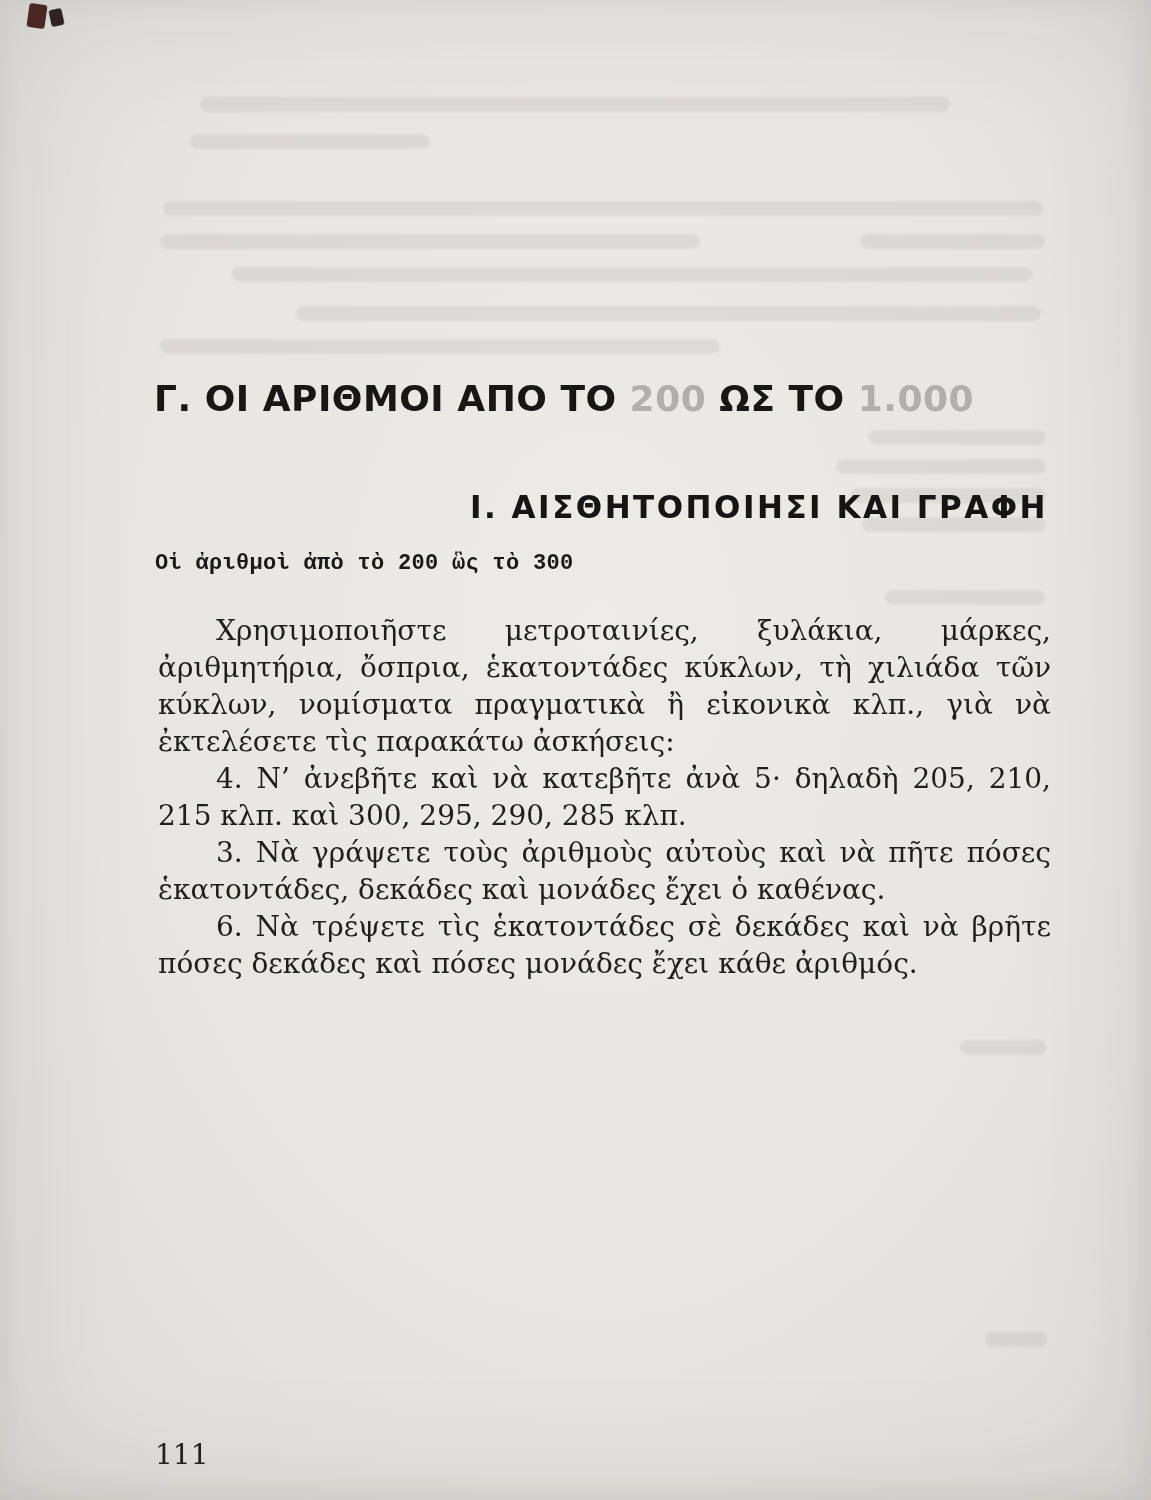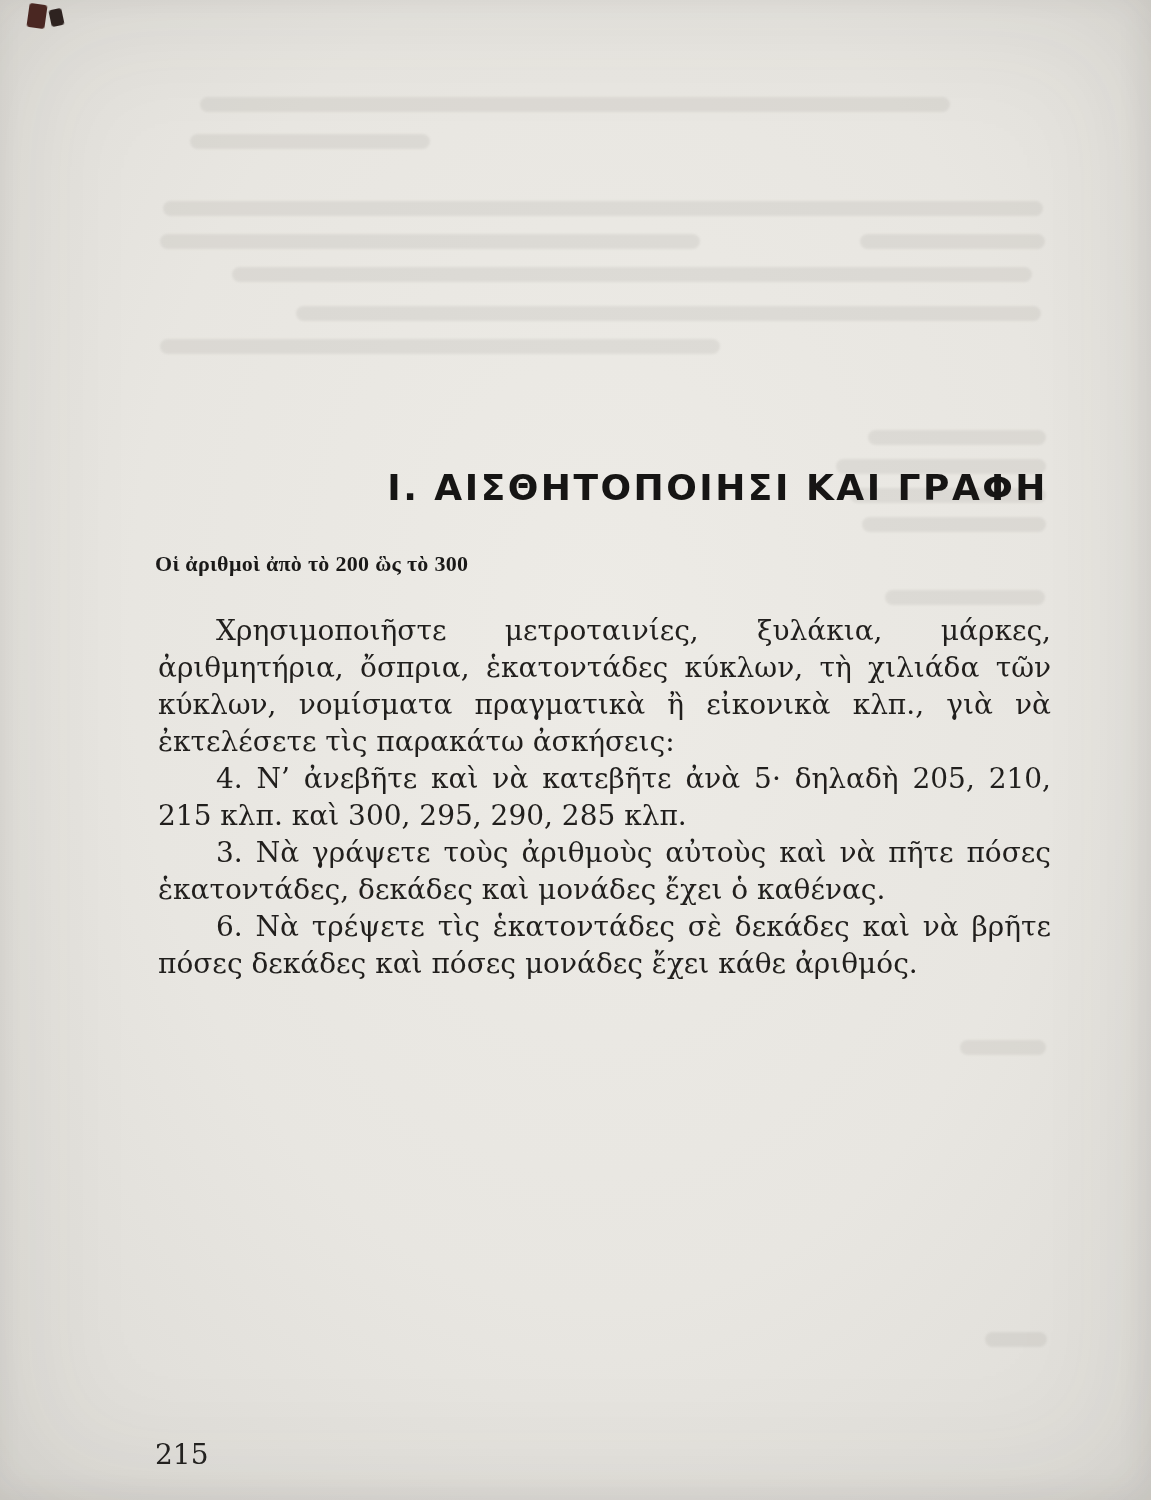--- a/index.html
+++ b/index.html
@@ -42,36 +42,36 @@
     font-size: 36px;
     letter-spacing: 0.5px;
     white-space: nowrap;
     color: #181716;
   }
   .main-heading .light-num { color: #b1afa9; }
 
   .sub-heading {
     position: absolute;
     left: 155px;
-    top: 467px;
+    top: 489px;
     width: 893px;
     text-align: right;
     font-family: "DejaVu Sans", sans-serif;
     font-weight: 700;
-    font-size: 36px;
+    font-size: 31px;
     letter-spacing: 2.5px;
     color: #161514;
     white-space: nowrap;
   }
 
   .section-title {
     position: absolute;
     left: 155px;
     top: 551px;
-    font-family: Liberation Serif, serif;
+    font-family: Liberation Mono, monospace;
     font-weight: 700;
     font-size: 22px;
     letter-spacing: 0.3px;
     color: #1a1918;
   }
 
   .text-column {
     position: absolute;
     left: 158px;
     top: 612px;
@@ -112,27 +112,30 @@
     <div class="ghost" style="left:160px; top:339px; width:560px;"></div>
     <div class="ghost" style="left:868px; top:430px; width:178px;"></div>
     <div class="ghost" style="left:836px; top:459px; width:210px;"></div>
     <div class="ghost" style="left:850px; top:488px; width:196px;"></div>
     <div class="ghost" style="left:862px; top:517px; width:184px;"></div>
     <div class="ghost" style="left:885px; top:590px; width:160px;"></div>
     <div class="ghost" style="left:960px; top:1040px; width:86px;"></div>
     <div class="ghost" style="left:985px; top:1332px; width:62px;"></div>
   </div>
 
+  <h1 class="main-heading">
+    <span>Γ. ΟΙ ΑΡΙΘΜΟΙ ΑΠΟ ΤΟ </span><span class="light-num">200</span><span> ΩΣ ΤΟ </span><span class="light-num">1.000</span>
+  </h1>
 
   <h2 class="sub-heading">Ι. ΑΙΣΘΗΤΟΠΟΙΗΣΙ ΚΑΙ ΓΡΑΦΗ</h2>
 
   <h3 class="section-title">Οἱ ἀριθμοὶ ἀπὸ τὸ 200 ὣς τὸ 300</h3>
 
   <div class="text-column">
     <p>Χρησιμοποιῆστε μετροταινίες, ξυλάκια, μάρκες, ἀριθμητήρια, ὄσπρια, ἑκατοντάδες κύκλων, τὴ χιλιάδα τῶν κύκλων, νομίσματα πραγματικὰ ἢ εἰκονικὰ κλπ., γιὰ νὰ ἐκτελέσετε τὶς παρακάτω ἀσκήσεις:</p>
     <p>4. Ν’ ἀνεβῆτε καὶ νὰ κατεβῆτε ἀνὰ 5· δηλαδὴ 205, 210, 215 κλπ. καὶ 300, 295, 290, 285 κλπ.</p>
     <p>3. Νὰ γράψετε τοὺς ἀριθμοὺς αὐτοὺς καὶ νὰ πῆτε πόσες ἑκατοντάδες, δεκάδες καὶ μονάδες ἔχει ὁ καθένας.</p>
     <p>6. Νὰ τρέψετε τὶς ἑκατοντάδες σὲ δεκάδες καὶ νὰ βρῆτε πόσες δεκάδες καὶ πόσες μονάδες ἔχει κάθε ἀριθμός.</p>
   </div>
 
-  <div class="page-number">215</div>
+  <div class="page-number">111</div>
 
 </div>
 
 </body></html>

